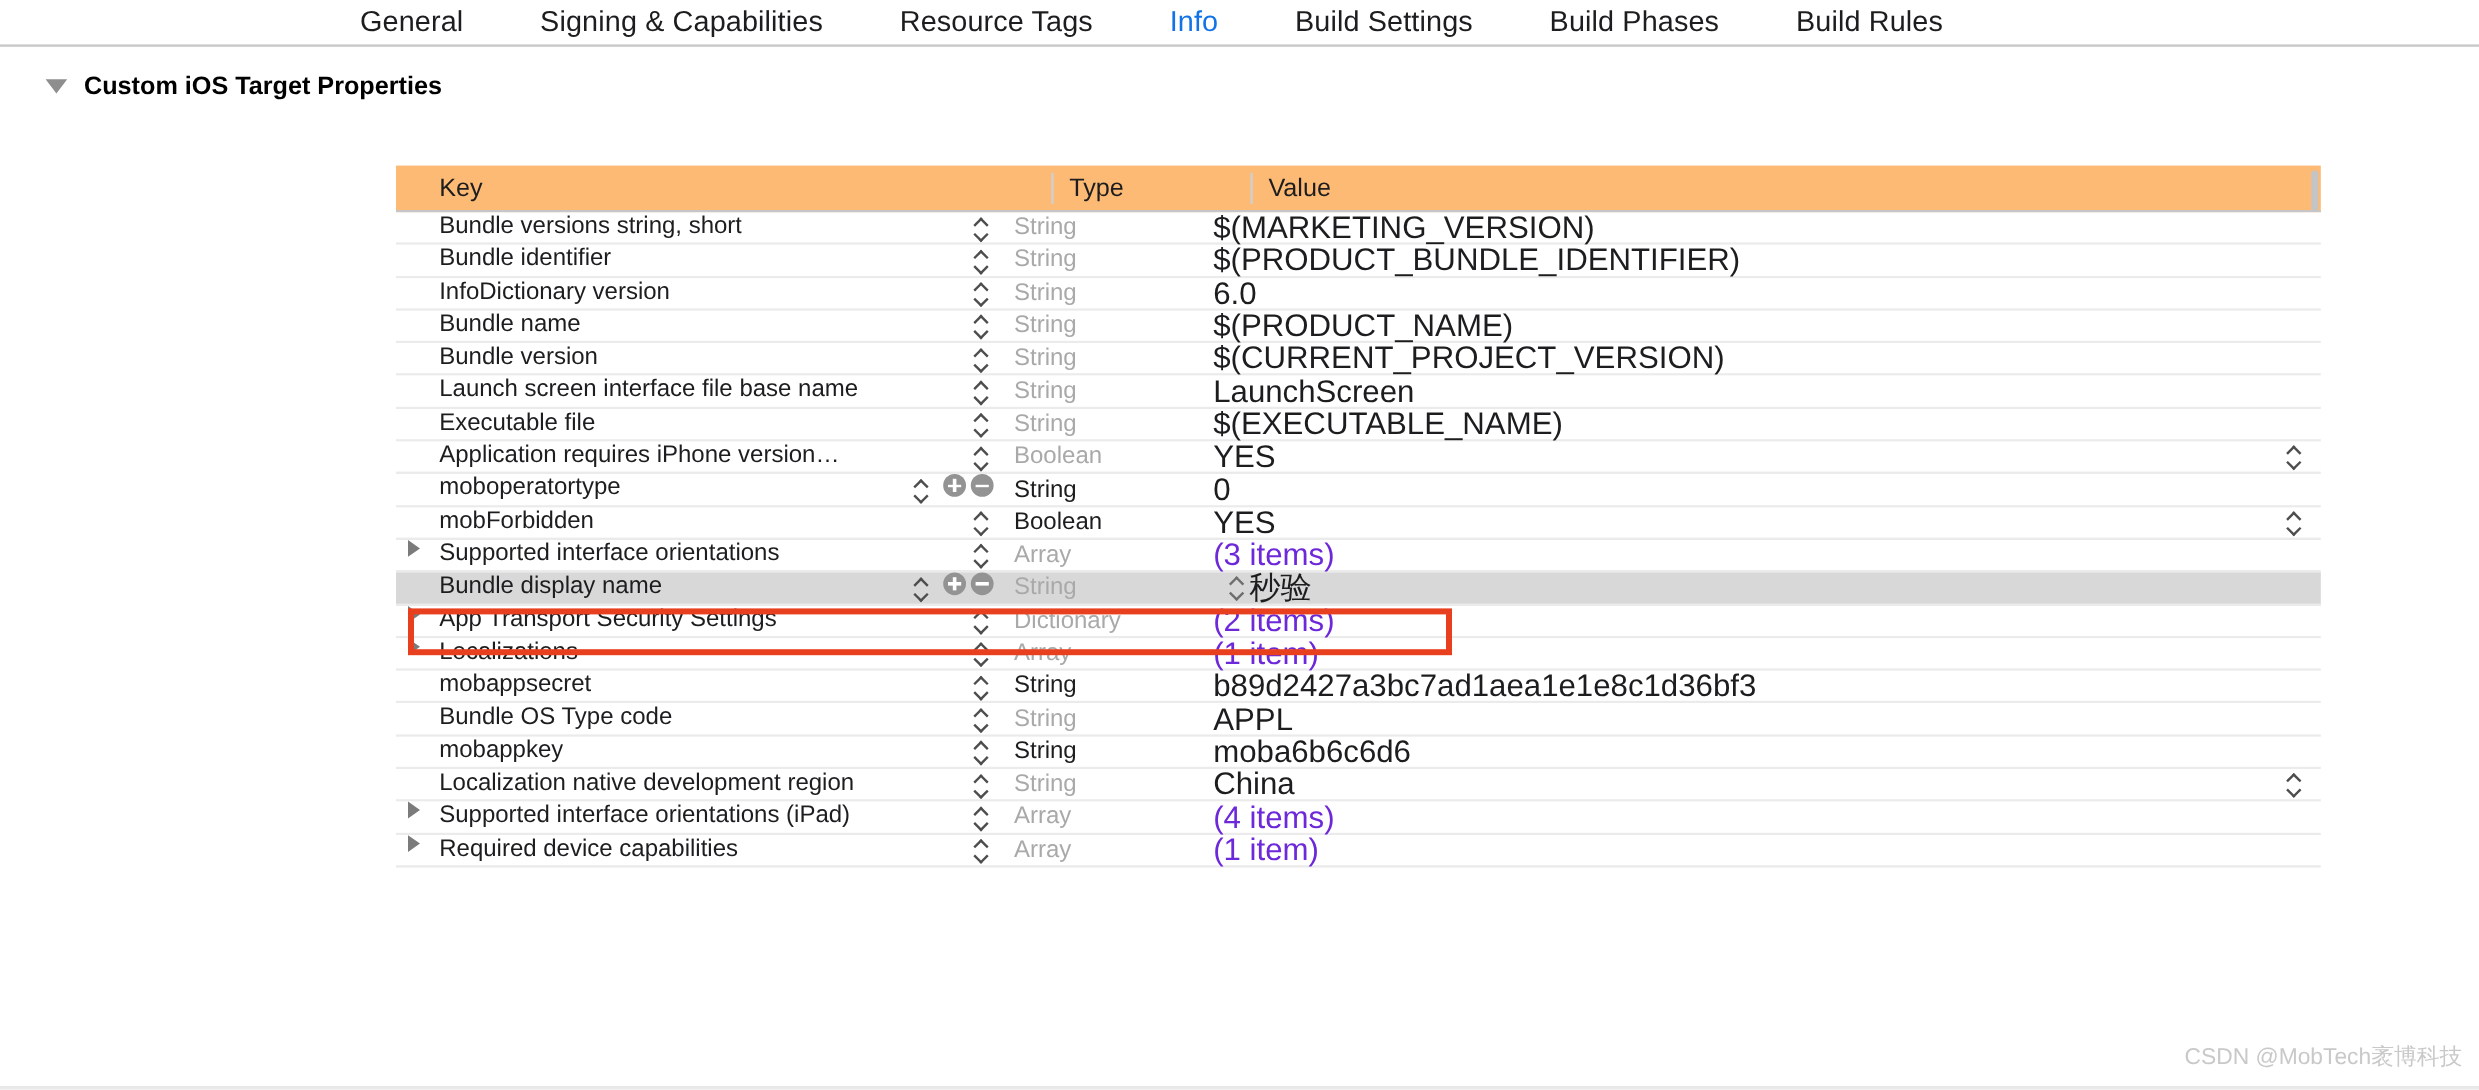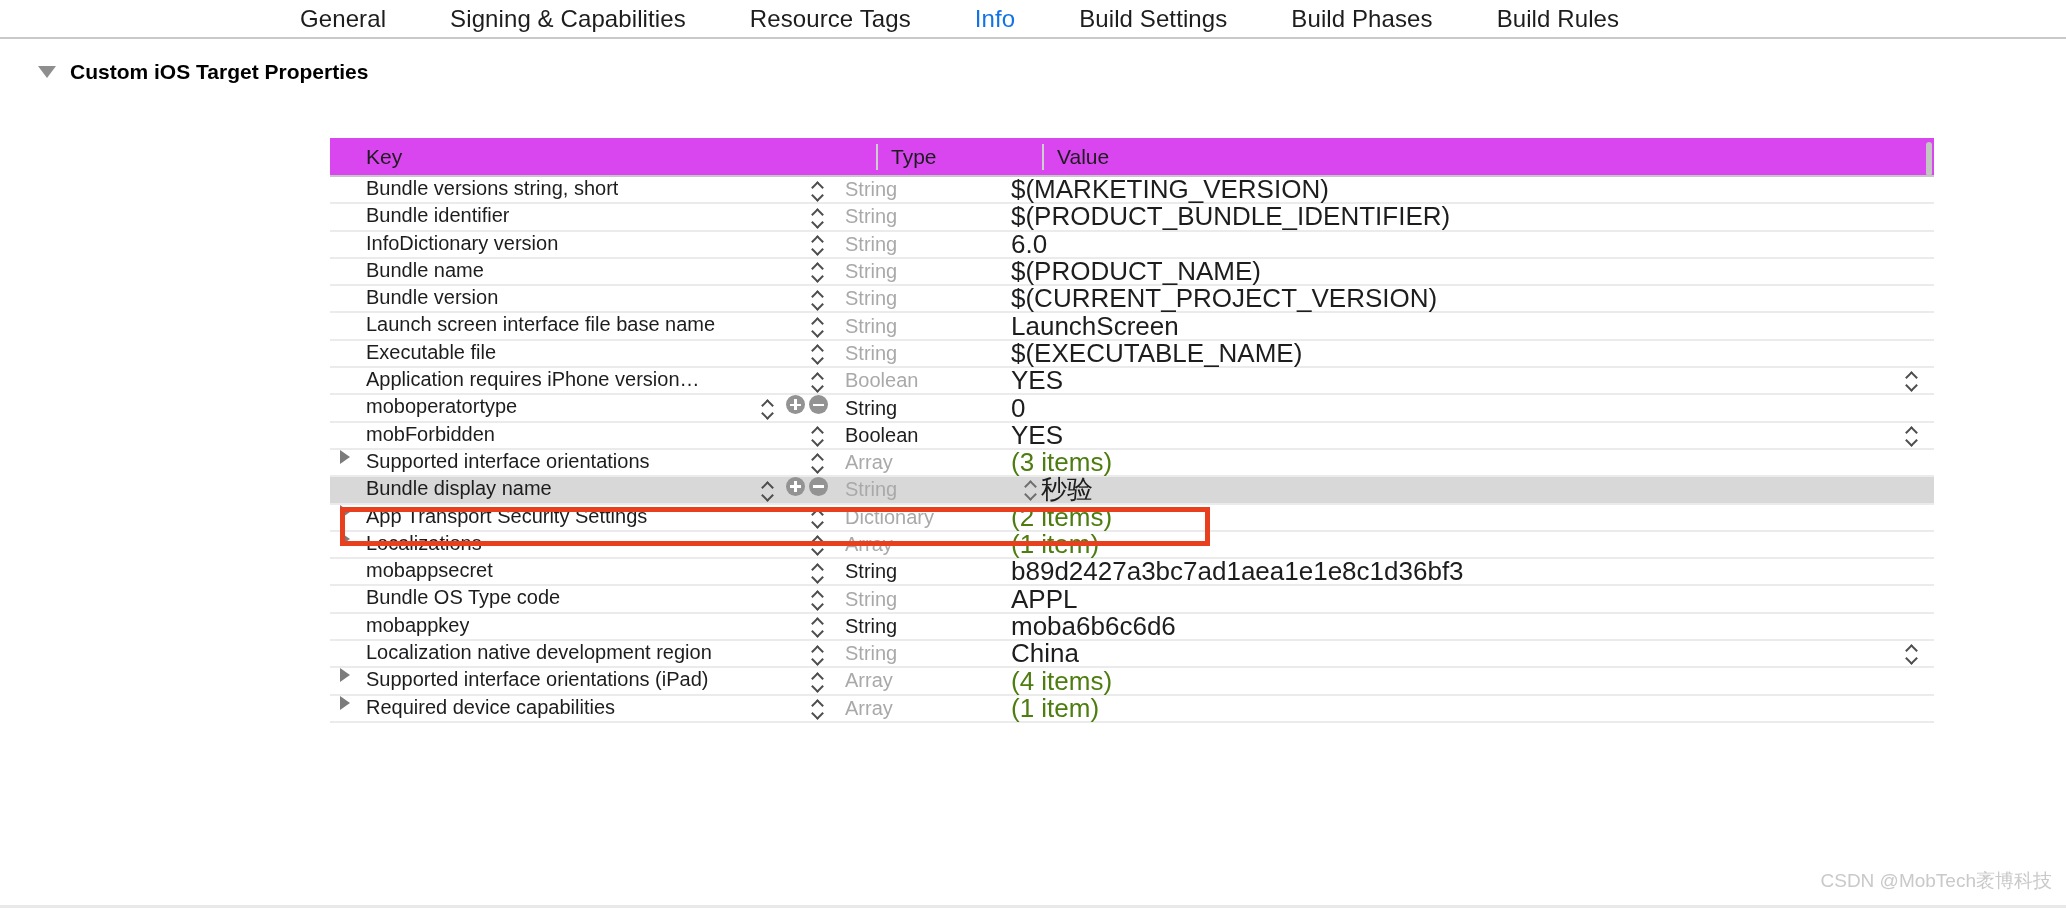--- a/index.html
+++ b/index.html
@@ -56,21 +56,21 @@
   
   .table-wrap {
     position: absolute;
     left: 330px;
     top: 138px;
     width: 1604px;
   }
   .thead {
     display: flex;
     height: 39px;
-    background: #d946ef;
+    background: #fdba74;
     border-bottom: 2px solid #c6c6c6;
     align-items: center;
     position: relative;
   }
   .th {
     font-size: 21px;
     color: #1d1d1f;
     white-space: nowrap;
     position: relative;
   }
@@ -193,21 +193,21 @@
     flex: 1;
     padding-left: 13px;
     font-size: 26px;
     color: #1d1d1f;
     white-space: nowrap;
     display: flex;
     align-items: center;
     height: 100%;
     position: relative;
   }
-  .cell-value.muted { color: #4d7c0f; }
+  .cell-value.muted { color: #6d28d9; }
   .val-chev {
     margin-left: -6px;
     margin-right: 8px;
   }
   .val-chev .chev::before { border-color: #6e6e6e; }
 
   .row-end-stepper {
     position: absolute;
     right: 8px;
     top: 50%;

